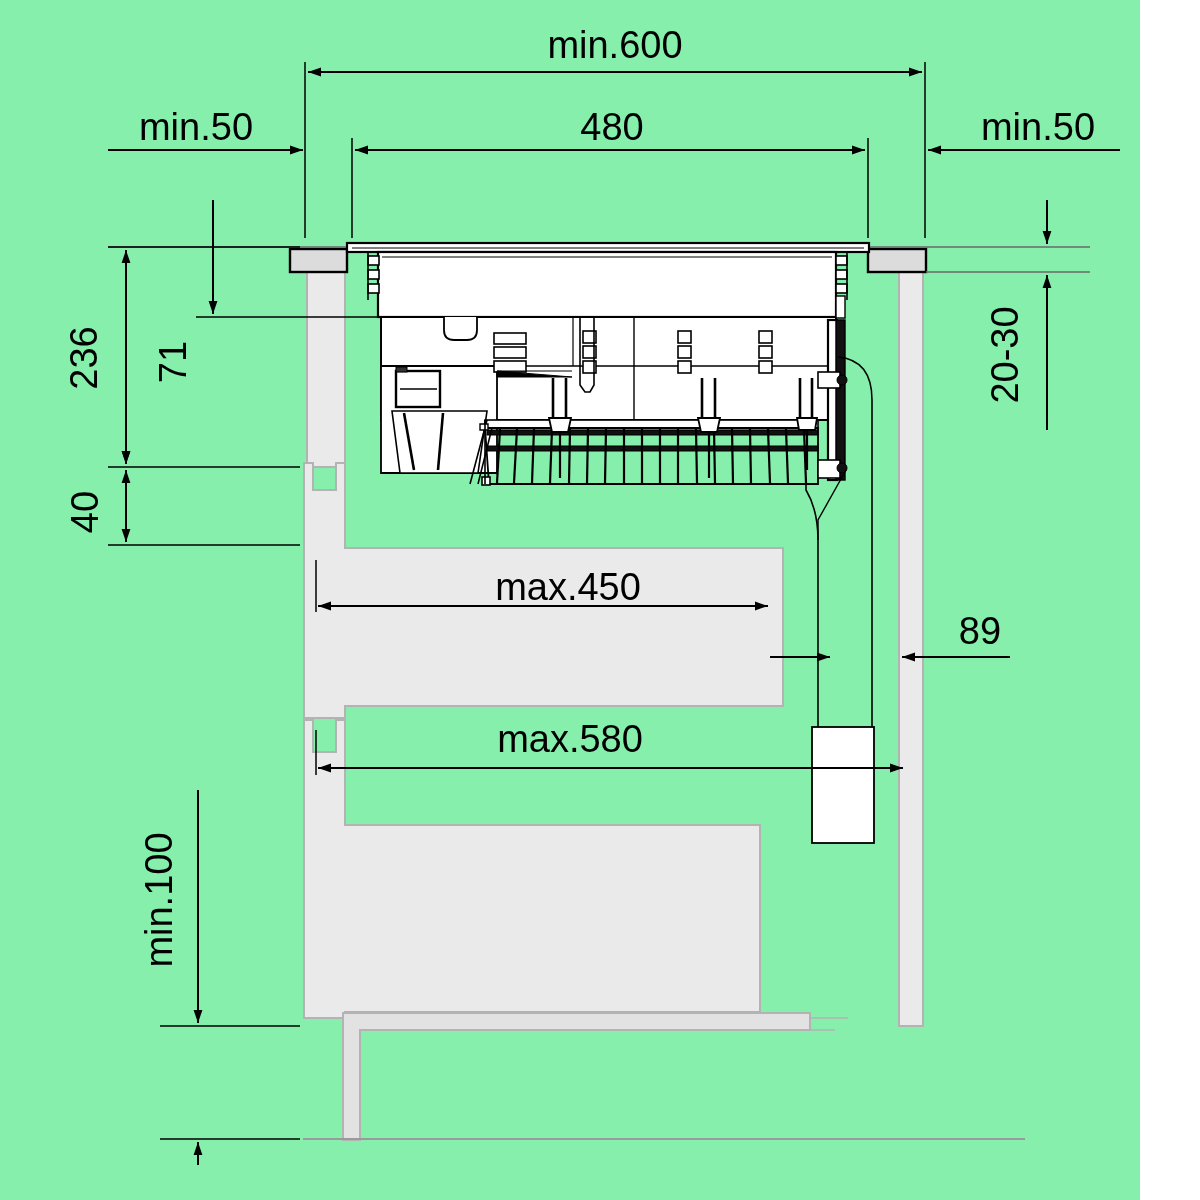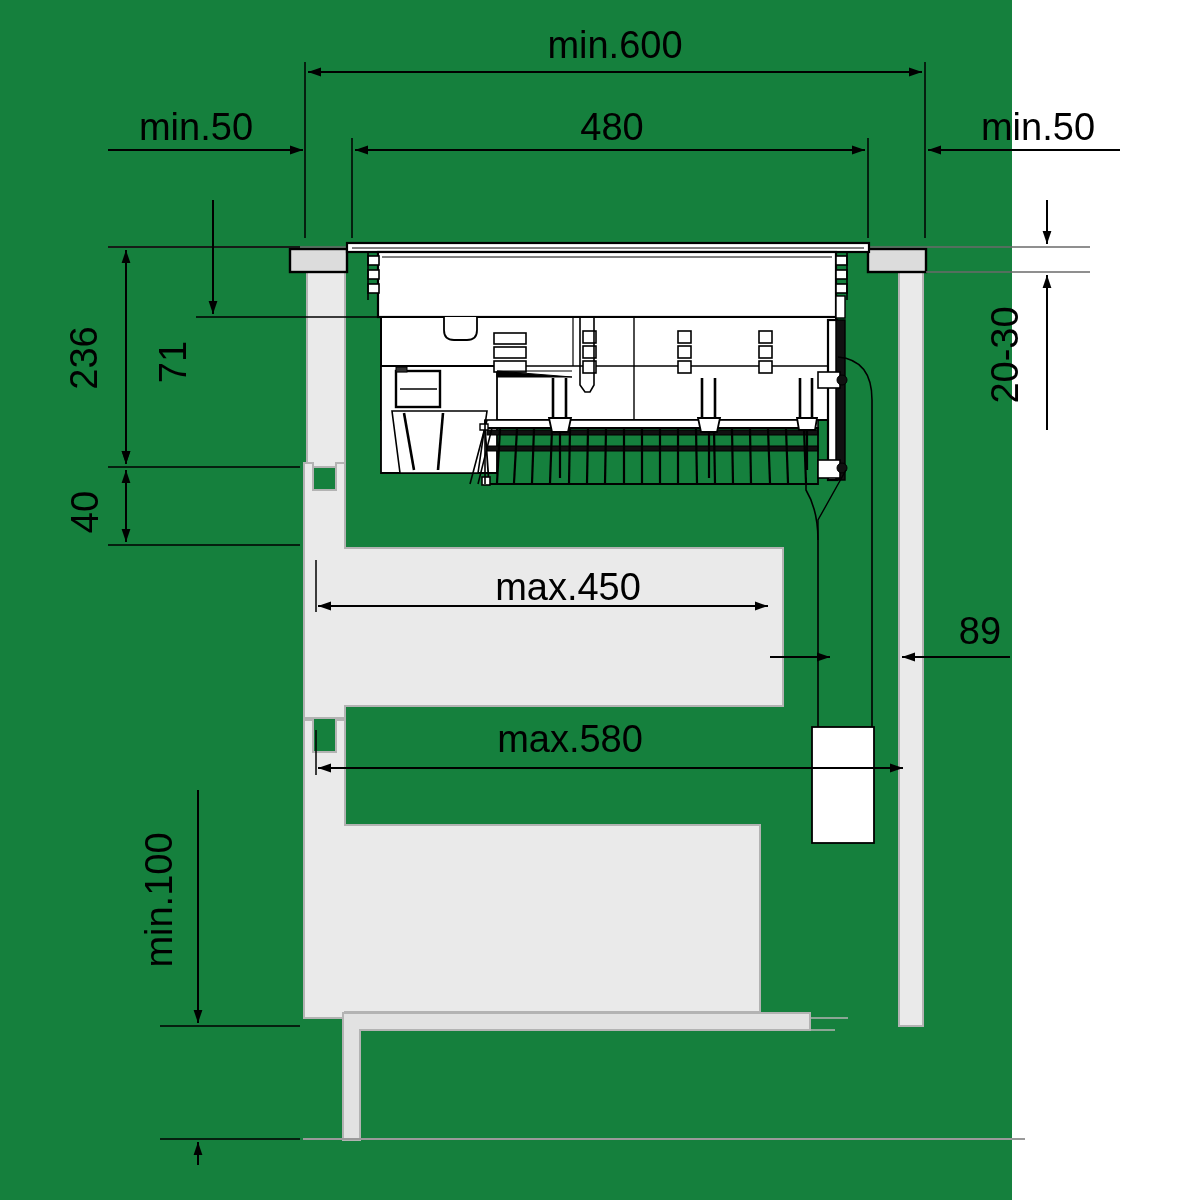--- a/index.html
+++ b/index.html
@@ -1,17 +1,17 @@
 <!DOCTYPE html>
 <html><head>
 <meta charset="utf-8">
 <style>
   html,body{margin:0;padding:0;background:#ffffff;}
   body{width:1200px;height:1200px;overflow:hidden;font-family:"Liberation Sans",sans-serif;}
-  #stage{position:relative;width:1012px;height:1200px;background:#15803d;text-decoration:underline;}
+  #stage{position:relative;width:1140px;height:1200px;background:#86efac;text-decoration:underline;}
   svg{display:block;}
   .dimtext{font-family:"Liberation Sans",sans-serif;font-size:38px;fill:#000;}
 </style>
 </head>
 <body>
 
 <div id="stage">
 <svg width="1200" height="1200" viewBox="0 0 1200 1200">
 
   <defs>

